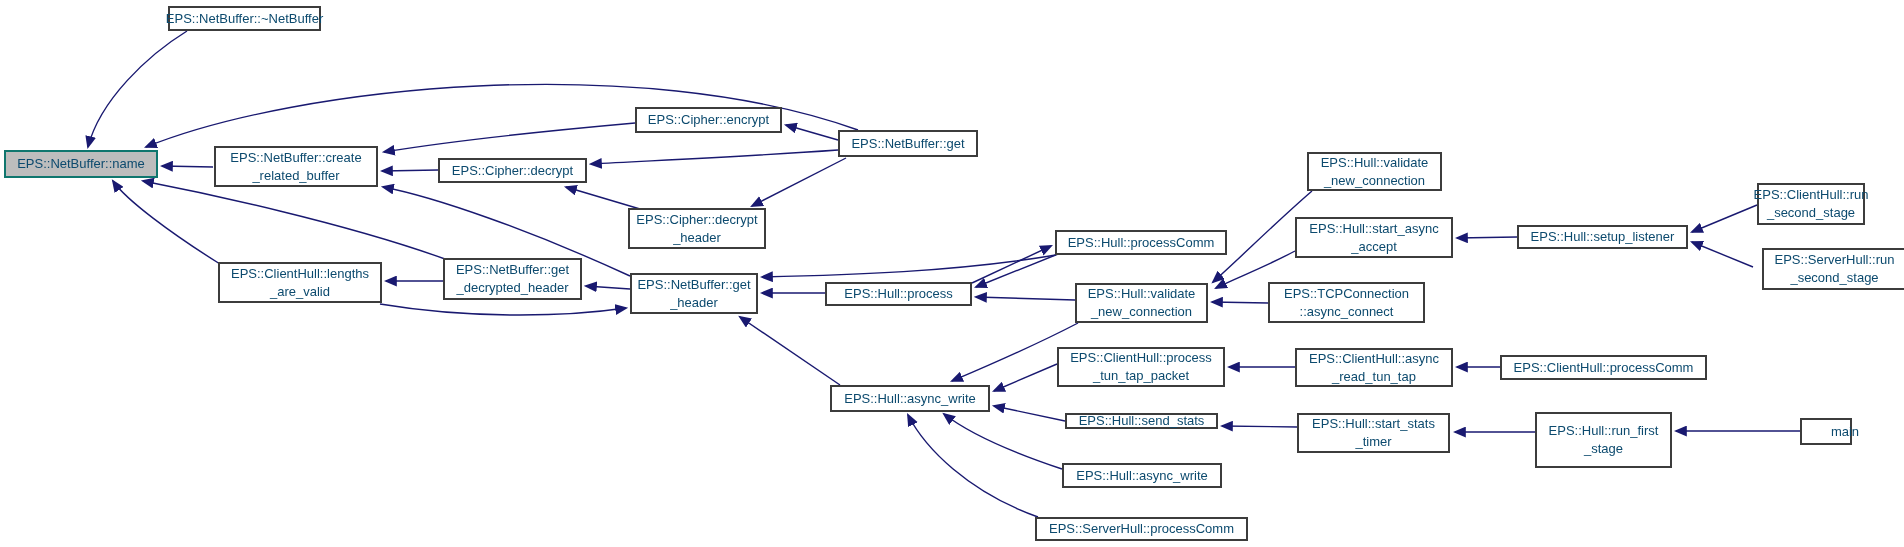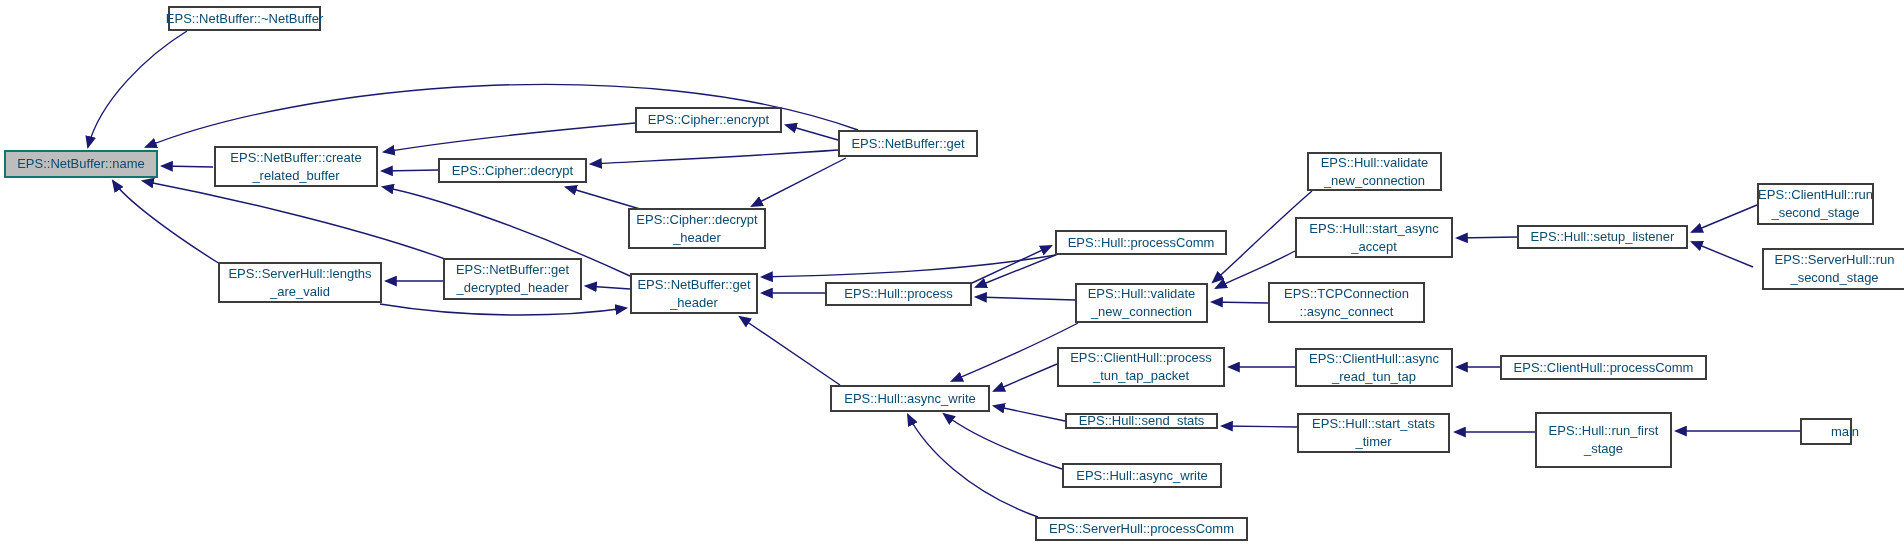--- a/index.html
+++ b/index.html
@@ -74,21 +74,21 @@
       <path d="M1295,367 L1229,367" class="edge" marker-end="url(#arrow)"></path>
       <path d="M1500,367 L1457,367" class="edge" marker-end="url(#arrow)"></path>
       <path d="M1297,427 L1222,426" class="edge" marker-end="url(#arrow)"></path>
       <path d="M1535,432 L1455,432" class="edge" marker-end="url(#arrow)"></path>
       <path d="M1800,431 L1676,431" class="edge" marker-end="url(#arrow)"></path>
     </svg>
     <div class="node root" style="left: 4px; top: 150px; width: 154px; height: 28px;"><span>EPS::NetBuffer::name</span></div>
     <div class="node" style="left: 168px; top: 6px; width: 153px; height: 25px;"><span>EPS::NetBuffer::~NetBuffer</span></div>
     <div class="node" style="left: 214px; top: 146px; width: 164px; height: 41px;"><span>EPS::NetBuffer::create
 _related_buffer</span></div>
-    <div class="node" style="left: 218px; top: 262px; width: 164px; height: 41px;"><span>EPS::ServerHull::lengths
+    <div class="node" style="left: 218px; top: 262px; width: 164px; height: 41px;"><span>EPS::ClientHull::lengths
 _are_valid</span></div>
     <div class="node" style="left: 438px; top: 158px; width: 149px; height: 25px;"><span>EPS::Cipher::decrypt</span></div>
     <div class="node" style="left: 443px; top: 258px; width: 139px; height: 42px;"><span>EPS::NetBuffer::get
 _decrypted_header</span></div>
     <div class="node" style="left: 635px; top: 107px; width: 147px; height: 26px;"><span>EPS::Cipher::encrypt</span></div>
     <div class="node" style="left: 628px; top: 208px; width: 138px; height: 41px;"><span>EPS::Cipher::decrypt
 _header</span></div>
     <div class="node" style="left: 630px; top: 273px; width: 128px; height: 41px;"><span>EPS::NetBuffer::get
 _header</span></div>
     <div class="node" style="left: 838px; top: 130px; width: 140px; height: 27px;"><span>EPS::NetBuffer::get</span></div>
@@ -110,17 +110,17 @@
     <div class="node" style="left: 1065px; top: 413px; width: 153px; height: 16px;"><span>EPS::Hull::send_stats</span></div>
     <div class="node" style="left: 1297px; top: 413px; width: 153px; height: 40px;"><span>EPS::Hull::start_stats
 _timer</span></div>
     <div class="node" style="left: 1062px; top: 463px; width: 160px; height: 25px;"><span>EPS::Hull::async_write</span></div>
     <div class="node" style="left: 1035px; top: 517px; width: 213px; height: 24px;"><span>EPS::ServerHull::processComm</span></div>
     <div class="node" style="left: 1500px; top: 355px; width: 207px; height: 25px;"><span>EPS::ClientHull::processComm</span></div>
     <div class="node" style="left: 1535px; top: 412px; width: 137px; height: 56px;"><span>EPS::Hull::run_first
 _stage</span></div>
     <div class="node" style="left: 1800px; top: 418px; width: 52px; height: 27px; padding-left: 38px;"><span>main</span></div>
     <div class="node" style="left: 1517px; top: 225px; width: 171px; height: 24px;"><span>EPS::Hull::setup_listener</span></div>
-    <div class="node" style="left: 1757px; top: 183px; width: 117px; height: 42px;"><span>EPS::ClientHull::run
+    <div class="node" style="left: 1757px; top: 183px; width: 108px; height: 42px;"><span>EPS::ClientHull::run
 _second_stage</span></div>
     <div class="node" style="left: 1753px; top: 248px; width: 145px; height: 42px; margin-left: 9px;"><span>EPS::ServerHull::run
 _second_stage</span></div>
   </div>
 
 </body></html>

